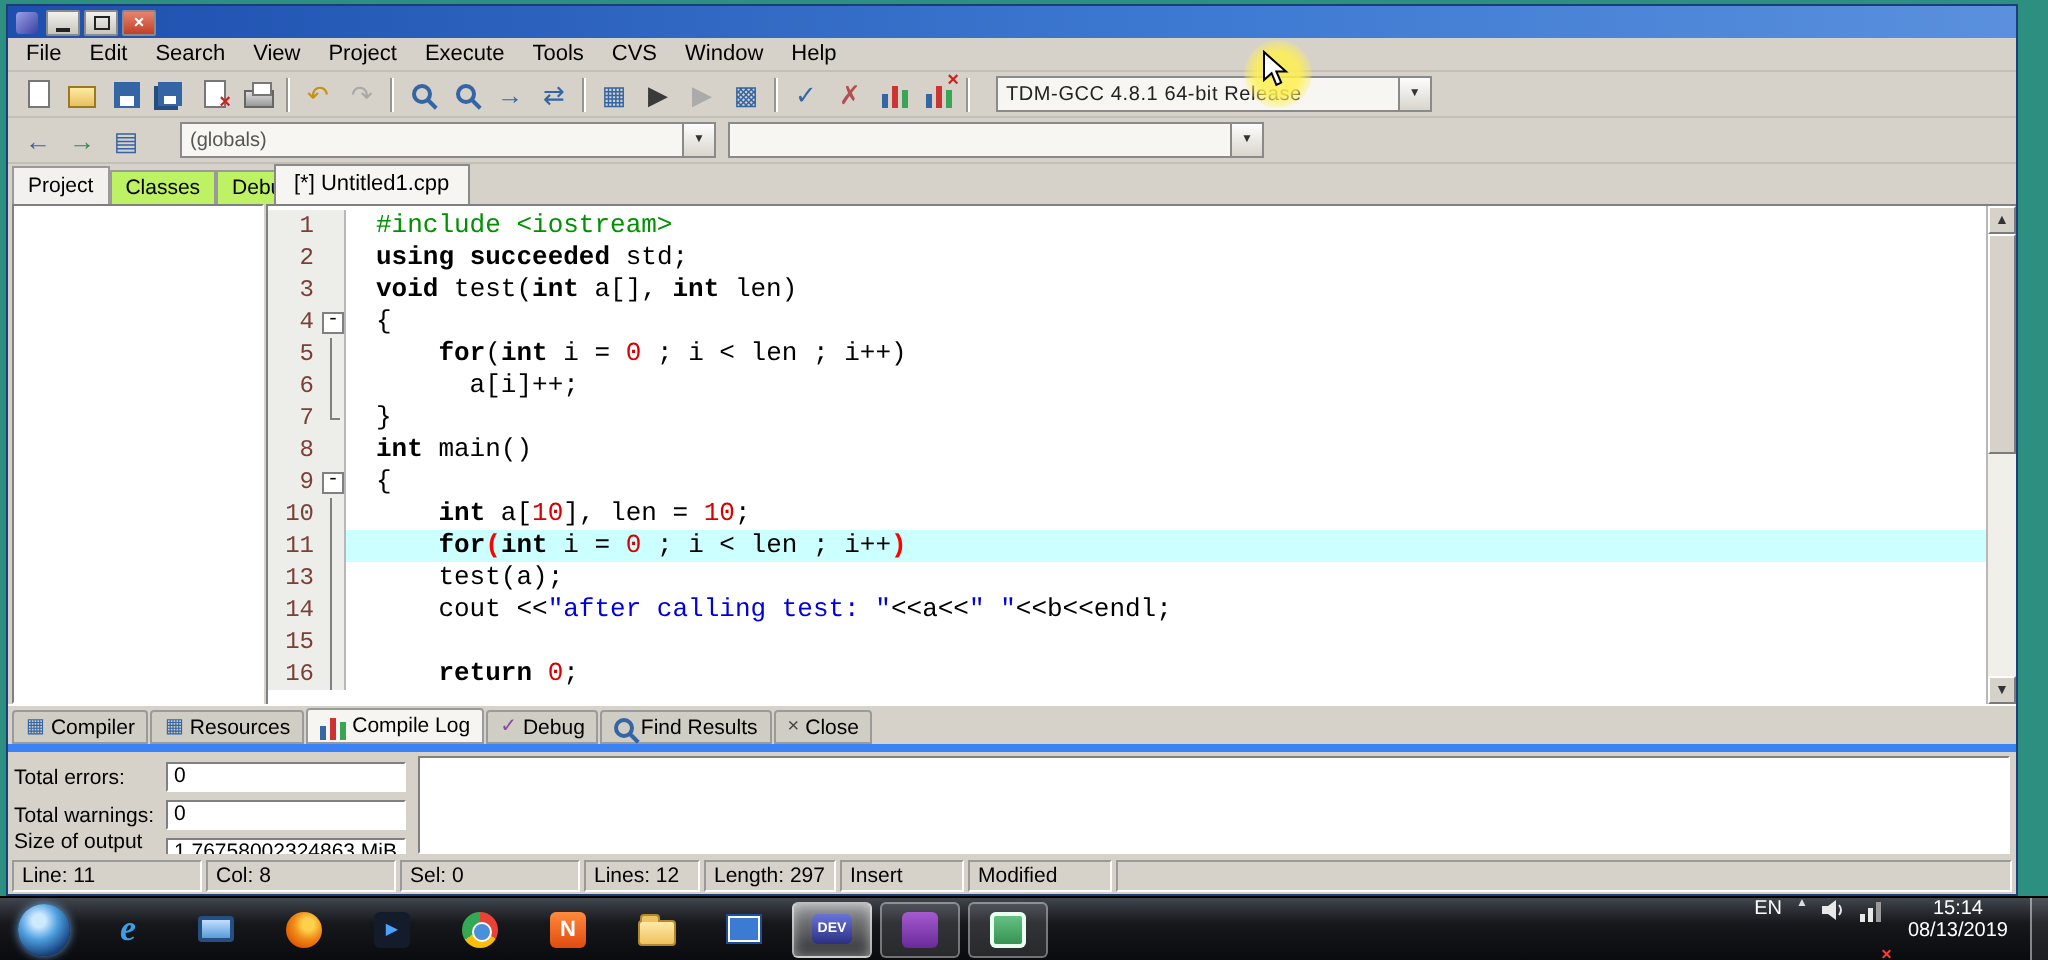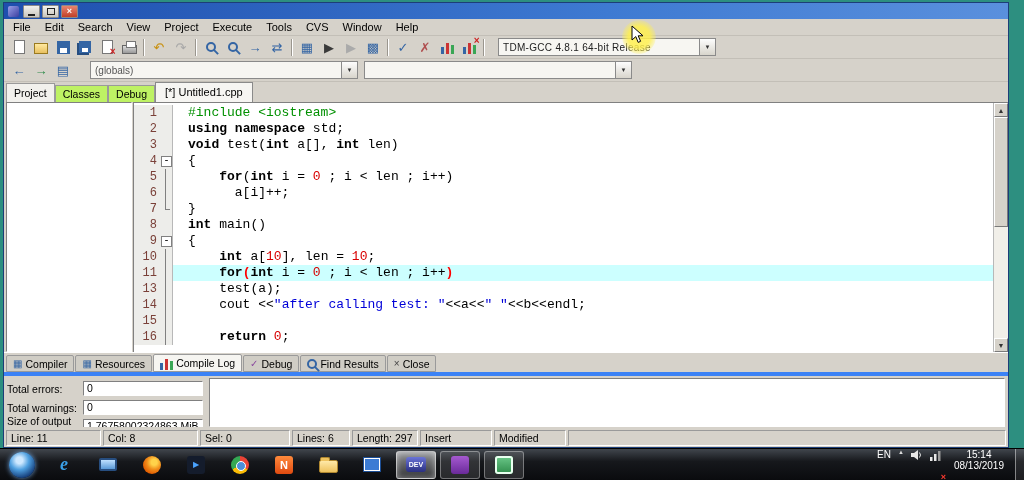--- a/index.html
+++ b/index.html
@@ -56,21 +56,21 @@
 .members-combo{width:268px;margin-left:6px}
 
 
 .main{flex:1;display:flex;min-height:0}
 .left-col{width:129px;flex:none;display:flex;flex-direction:column}
 .tabs{height:20px;flex:none;display:flex;align-items:flex-end;padding-left:2px}
 .ltab{padding:2px 7px;font-size:10.5px;border:1px solid #9a9a9a;border-bottom:none;background:#bef264;height:17px;line-height:12px}
 .ltab.active{background:#f2f1ed;height:19px;line-height:14px}
 .left-body{flex:1;margin:0 1px 0 2px;background:#fff;border:1px solid;border-color:#808080 #fff #fff #808080}
 .edit-col{flex:1;display:flex;flex-direction:column;min-width:0}
-.file-tab{margin-left:20px;padding:3px 9px;background:#f6f5f2;border:1px solid #8a8a8a;border-bottom:none;font-size:11px;height:20px}
+.file-tab{margin-left:2px;padding:3px 9px;background:#f6f5f2;border:1px solid #8a8a8a;border-bottom:none;font-size:11px;height:20px}
 .editor-wrap{flex:1;display:flex;min-height:0;border-top:1px solid #808080;border-left:1px solid #808080;background:#fff}
 .editor{flex:1;overflow:hidden;padding-top:2px;background:#fff;font-family:"Liberation Mono","DejaVu Sans Mono",monospace;font-size:13px;line-height:16px;min-width:0}
 .ed-line{display:flex;height:16px;white-space:pre}
 .ed-num{flex:none;width:26px;text-align:right;padding-right:3px;background:#ededea;color:#7a4038;font-size:12px}
 .ed-fold{flex:none;width:13px;background:#ededea;border-right:1px solid #b8b8b8;position:relative}
 .ed-code{flex:1;padding-left:15px;color:#000}
 .ed-line.hl .ed-code{background:#ccffff}
 .sx-k{font-weight:bold}
 .sx-n{color:#d80000}
 .sx-s{color:#0000d8}
@@ -279,21 +279,21 @@
           </div>
         <div class="left-body"></div>
       </div>
       <div class="edit-col">
         <div class="tabs">
           <div class="file-tab">[*] Untitled1.cpp</div>
         </div>
         <div class="editor-wrap">
           <div class="editor" id="editor">
               <div class="ed-line"><span class="ed-num">1</span><span class="ed-fold f-none"></span><span class="ed-code"><span class="sx-p">#include &lt;iostream&gt;</span></span></div>
-              <div class="ed-line"><span class="ed-num">2</span><span class="ed-fold f-none"></span><span class="ed-code"><span class="sx-k">using</span><span class="sx-t"> </span><span class="sx-k">namespace</span><span class="sx-t"> std;</span></span></div>
+              <div class="ed-line"><span class="ed-num">2</span><span class="ed-fold f-none"></span><span class="ed-code"><span class="sx-k">using</span><span class="sx-t"> </span><span class="sx-k">succeeded</span><span class="sx-t"> std;</span></span></div>
               <div class="ed-line"><span class="ed-num">3</span><span class="ed-fold f-none"></span><span class="ed-code"><span class="sx-k">void</span><span class="sx-t"> test(</span><span class="sx-k">int</span><span class="sx-t"> a[], </span><span class="sx-k">int</span><span class="sx-t"> len)</span></span></div>
               <div class="ed-line"><span class="ed-num">4</span><span class="ed-fold f-open"></span><span class="ed-code"><span class="sx-t">{</span></span></div>
               <div class="ed-line"><span class="ed-num">5</span><span class="ed-fold f-mid"></span><span class="ed-code"><span class="sx-t">    </span><span class="sx-k">for</span><span class="sx-t">(</span><span class="sx-k">int</span><span class="sx-t"> i = </span><span class="sx-n">0</span><span class="sx-t"> ; i &lt; len ; i++)</span></span></div>
               <div class="ed-line"><span class="ed-num">6</span><span class="ed-fold f-mid"></span><span class="ed-code"><span class="sx-t">      a[i]++;</span></span></div>
               <div class="ed-line"><span class="ed-num">7</span><span class="ed-fold f-end"></span><span class="ed-code"><span class="sx-t">}</span></span></div>
               <div class="ed-line"><span class="ed-num">8</span><span class="ed-fold f-none"></span><span class="ed-code"><span class="sx-k">int</span><span class="sx-t"> main()</span></span></div>
               <div class="ed-line"><span class="ed-num">9</span><span class="ed-fold f-open"></span><span class="ed-code"><span class="sx-t">{</span></span></div>
               <div class="ed-line"><span class="ed-num">10</span><span class="ed-fold f-mid"></span><span class="ed-code"><span class="sx-t">    </span><span class="sx-k">int</span><span class="sx-t"> a[</span><span class="sx-n">10</span><span class="sx-t">], len = </span><span class="sx-n">10</span><span class="sx-t">;</span></span></div>
               <div class="ed-line hl"><span class="ed-num">11</span><span class="ed-fold f-mid"></span><span class="ed-code"><span class="sx-t">    </span><span class="sx-k">for</span><span class="sx-m">(</span><span class="sx-k">int</span><span class="sx-t"> i = </span><span class="sx-n">0</span><span class="sx-t"> ; i &lt; len ; i++</span><span class="sx-m">)</span></span></div>
               <div class="ed-line"><span class="ed-num">13</span><span class="ed-fold f-mid"></span><span class="ed-code"><span class="sx-t">    test(a);</span></span></div>
@@ -357,23 +357,23 @@
         <div class="log-right">
           <div class="log-msgbox2"></div>
         </div>
       </div>
     </div>
 
     <div class="statusbar">
         <div class="sb-seg" style="width: 95px;">Line: 11</div>
         <div class="sb-seg" style="width: 95px;">Col: 8</div>
         <div class="sb-seg" style="width: 90px;">Sel: 0</div>
-        <div class="sb-seg" style="width: 58px;">Lines: 6</div>
+        <div class="sb-seg" style="width: 58px;">Lines: 12</div>
         <div class="sb-seg" style="width: 66px;">Length: 297</div>
-        <div class="sb-seg" style="width: 72px;">Insert</div>
+        <div class="sb-seg" style="width: 62px;">Insert</div>
         <div class="sb-seg" style="width: 72px;">Modified</div>
         <div class="sb-fill"></div>
       </div>
 
   </div>
 
   <div class="taskbar">
     <div class="start-orb"></div>
     <div class="task-icons" id="task-icons">
         <div class="task-btn">

